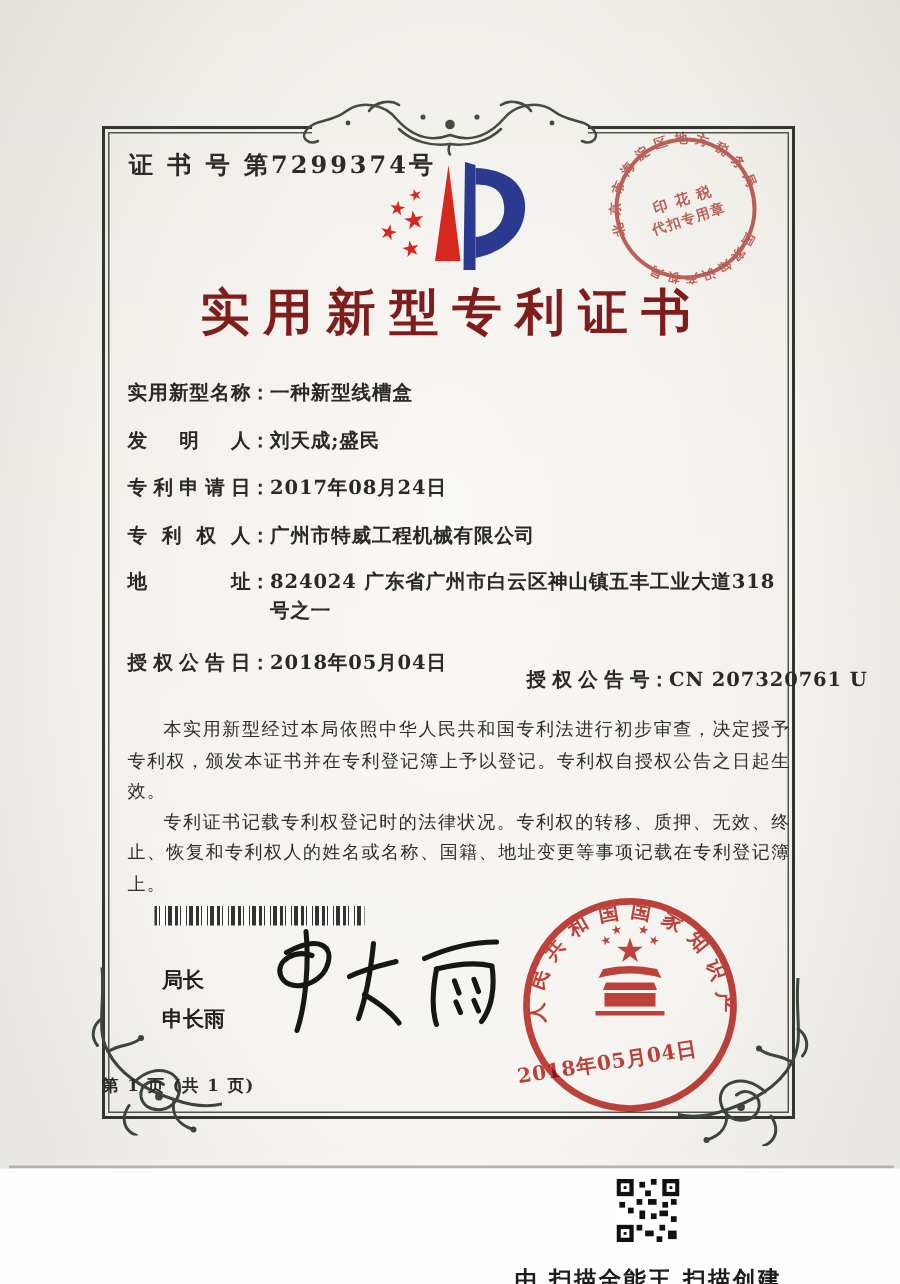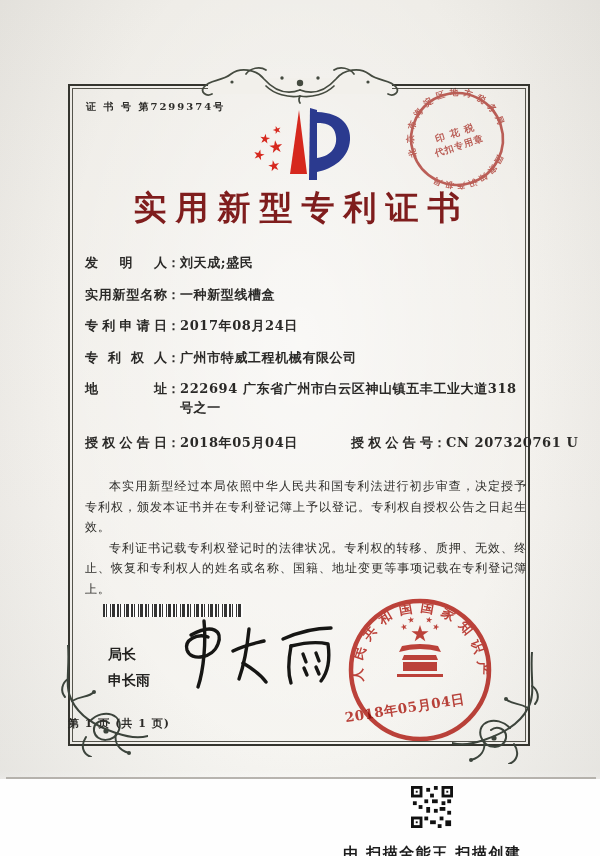--- a/index.html
+++ b/index.html
@@ -12,32 +12,32 @@
   .paper-vignette{position:absolute;inset:0;pointer-events:none;
     background:radial-gradient(ellipse at 50% 40%, rgba(255,255,255,.55) 0%, rgba(0,0,0,0) 55%, rgba(90,85,78,.12) 100%);}
   .paper-edge{position:absolute;left:6px;right:4px;top:777px;height:2px;background:#a7a49e;opacity:.8;}
   .below-paper{position:absolute;left:0;right:0;top:779px;bottom:0;background:#fefefe;}
 
   
   .frame-outer{position:absolute;left:68px;top:84px;width:458px;height:658px;
     border:2.5px solid #35352f;}
   .frame-inner{position:absolute;inset:2px;border:1px solid #55544c;}
 
-  .cert-number{position:absolute;left:86px;top:100px;font-size:10px;letter-spacing:2px;color:#2c2b28;font-weight:600;}
+  .cert-number{position:absolute;left:86px;top:100px;font-size:16px;letter-spacing:2px;color:#2c2b28;font-weight:600;}
 
   .title{position:absolute;left:68px;top:186px;width:458px;text-align:center;
     font-size:33px;font-weight:700;letter-spacing:9px;color:#7f1d1d;text-indent:9px;}
 
   .fields{position:absolute;left:85px;top:253px;width:452px;font-size:13px;font-weight:600;color:#2a2927;}
   .frow{margin-bottom:12.5px;line-height:19px;white-space:nowrap;}
   .f-label{display:inline-block;width:82px;text-align:justify;text-align-last:justify;vertical-align:top;}
   .f-colon{display:inline-block;vertical-align:top;}
   .f-value{display:inline-block;max-width:348px;vertical-align:top;letter-spacing:.6px;white-space:normal;}
   .grant-row{position:relative;white-space:nowrap;margin-top:16px;}
-  .grant-right{position:absolute;left:245px;top:0;padding-left:21px;}
+  .grant-right{position:absolute;left:245px;top:11px;padding-left:21px;}
 
   .paragraphs{position:absolute;left:85px;top:476px;width:442px;font-size:12px;line-height:20.5px;
     color:#2e2d2a;text-align:justify;letter-spacing:.8px;}
   .paragraphs p{margin:0;text-indent:2em;}
 
   .barcode{position:absolute;left:103px;top:604px;width:140px;height:13px;opacity:.85;
     background:repeating-linear-gradient(90deg,#111 0 2px,#fff 2px 3px,#111 3px 4px,#fff 4px 7px,#111 7px 8px,#fff 8px 9px,#111 9px 12px,#fff 12px 14px);}
 
   .sig-block{position:absolute;left:108px;top:641px;font-size:14px;font-weight:700;color:#232220;line-height:26px;}
   .autograph{position:absolute;left:163px;top:615px;}
@@ -146,33 +146,33 @@
     <textPath href="#taxring" startOffset="75%" text-anchor="middle">国家知识产权局</textPath>
   </text>
   <text x="50" y="47" text-anchor="middle" font-size="9.5" letter-spacing="1" fill="#b8423a" font-weight="bold">印 花 税</text>
   <text x="50" y="60" text-anchor="middle" font-size="9" letter-spacing="1" fill="#b8423a" font-weight="bold">代扣专用章</text>
 </svg>
 
 <div class="title">实用新型专利证书</div>
 
 <div class="fields">
   <div class="frow">
+    <span class="f-label">实用新型名称</span><span class="f-colon">：</span><span class="f-value">一种新型线槽盒</span>
+  </div>
+  <div class="frow">
     <span class="f-label">发明人</span><span class="f-colon">：</span><span class="f-value">刘天成;盛民</span>
   </div>
   <div class="frow">
-    <span class="f-label">实用新型名称</span><span class="f-colon">：</span><span class="f-value">一种新型线槽盒</span>
-  </div>
-  <div class="frow">
     <span class="f-label">专利申请日</span><span class="f-colon">：</span><span class="f-value">2017年08月24日</span>
   </div>
   <div class="frow">
     <span class="f-label">专利权人</span><span class="f-colon">：</span><span class="f-value">广州市特威工程机械有限公司</span>
   </div>
   <div class="frow">
-    <span class="f-label">地址</span><span class="f-colon">：</span><span class="f-value">222694 广东省广州市白云区神山镇五丰工业大道318号之一</span>
+    <span class="f-label">地址</span><span class="f-colon">：</span><span class="f-value">824024 广东省广州市白云区神山镇五丰工业大道318号之一</span>
   </div>
   <div class="frow grant-row">
     <span class="f-label">授权公告日</span><span class="f-colon">：</span><span class="f-value">2018年05月04日</span>
     <span class="grant-right"><span class="f-label">授权公告号</span><span class="f-colon">：</span><span class="f-value">CN 207320761 U</span></span>
   </div>
 </div>
 
 <div class="paragraphs">
   <p>本实用新型经过本局依照中华人民共和国专利法进行初步审查，决定授予专利权，颁发本证书并在专利登记簿上予以登记。专利权自授权公告之日起生效。</p>
   <p>专利证书记载专利权登记时的法律状况。专利权的转移、质押、无效、终止、恢复和专利权人的姓名或名称、国籍、地址变更等事项记载在专利登记簿上。</p>

